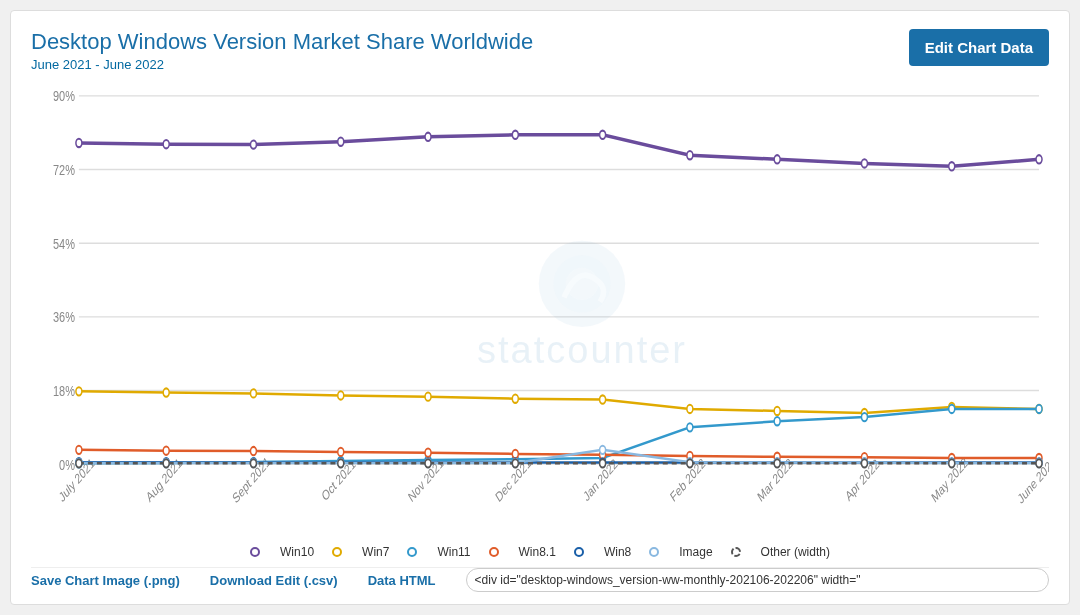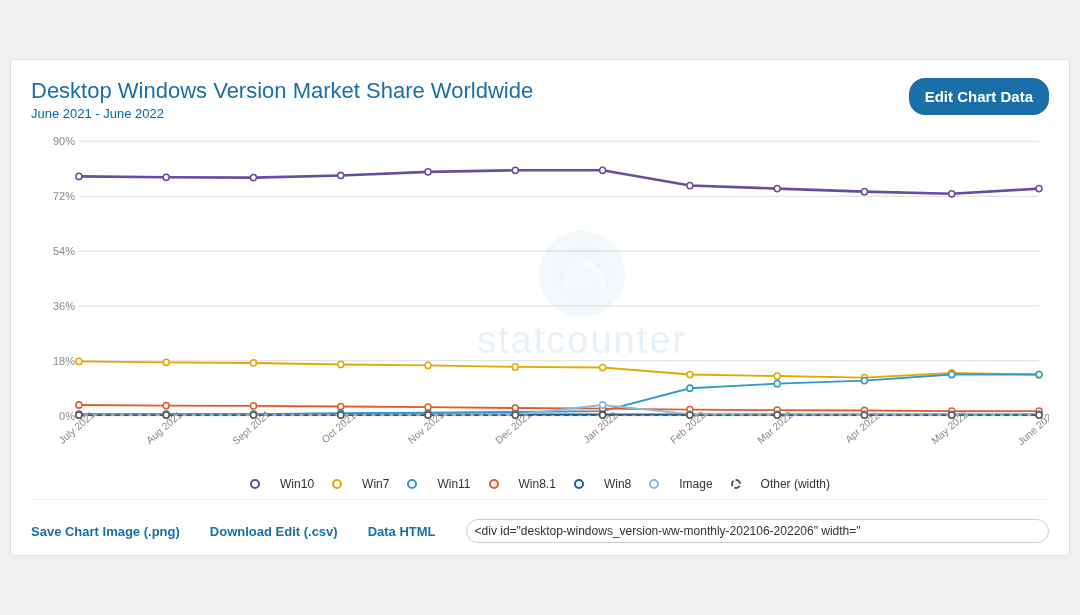--- a/index.html
+++ b/index.html
@@ -11,21 +11,21 @@
       align-items: center;
       width: 1080px;
       height: 615px;
       overflow: hidden;
     }
     .card {
       background: #fff;
       border: 1px solid #ddd;
       border-radius: 4px;
       width: 1060px;
-      height: 497px;
+      height: 595px;
       padding: 18px 20px 12px 20px;
       display: flex;
       flex-direction: column;
     }
     .header {
       display: flex;
       justify-content: space-between;
       align-items: flex-start;
       margin-bottom: 6px;
     }
@@ -38,21 +38,21 @@
     }
     .chart-subtitle {
       font-size: 13px;
       color: #0369a1;
       margin-top: 2px;
     }
     .edit-btn {
       background: #1a6fa8;
       color: #fff;
       border: none;
-      border-radius: 16px;
+      border-radius: 4px;
       padding: 10px 16px;
       font-size: 15px;
       font-weight: bold;
       cursor: pointer;
       white-space: nowrap;
     }
     .chart-area {
       flex: 1;
       position: relative;
       margin-top: 4px;
@@ -80,21 +80,21 @@
       height: 10px;
       border-radius: 50%;
       border: 2px solid;
       background: transparent;
     }
     .footer {
       display: flex;
       align-items: center;
       gap: 30px;
       margin-top: 8px;
-      padding-top: 19px;
+      padding-top: 0;
       border-top: 1px solid #eee;
     }
     .footer-link {
       color: #1a6fa8;
       font-size: 13px;
       font-weight: bold;
       text-decoration: none;
       cursor: pointer;
     }
     .embed-input {

